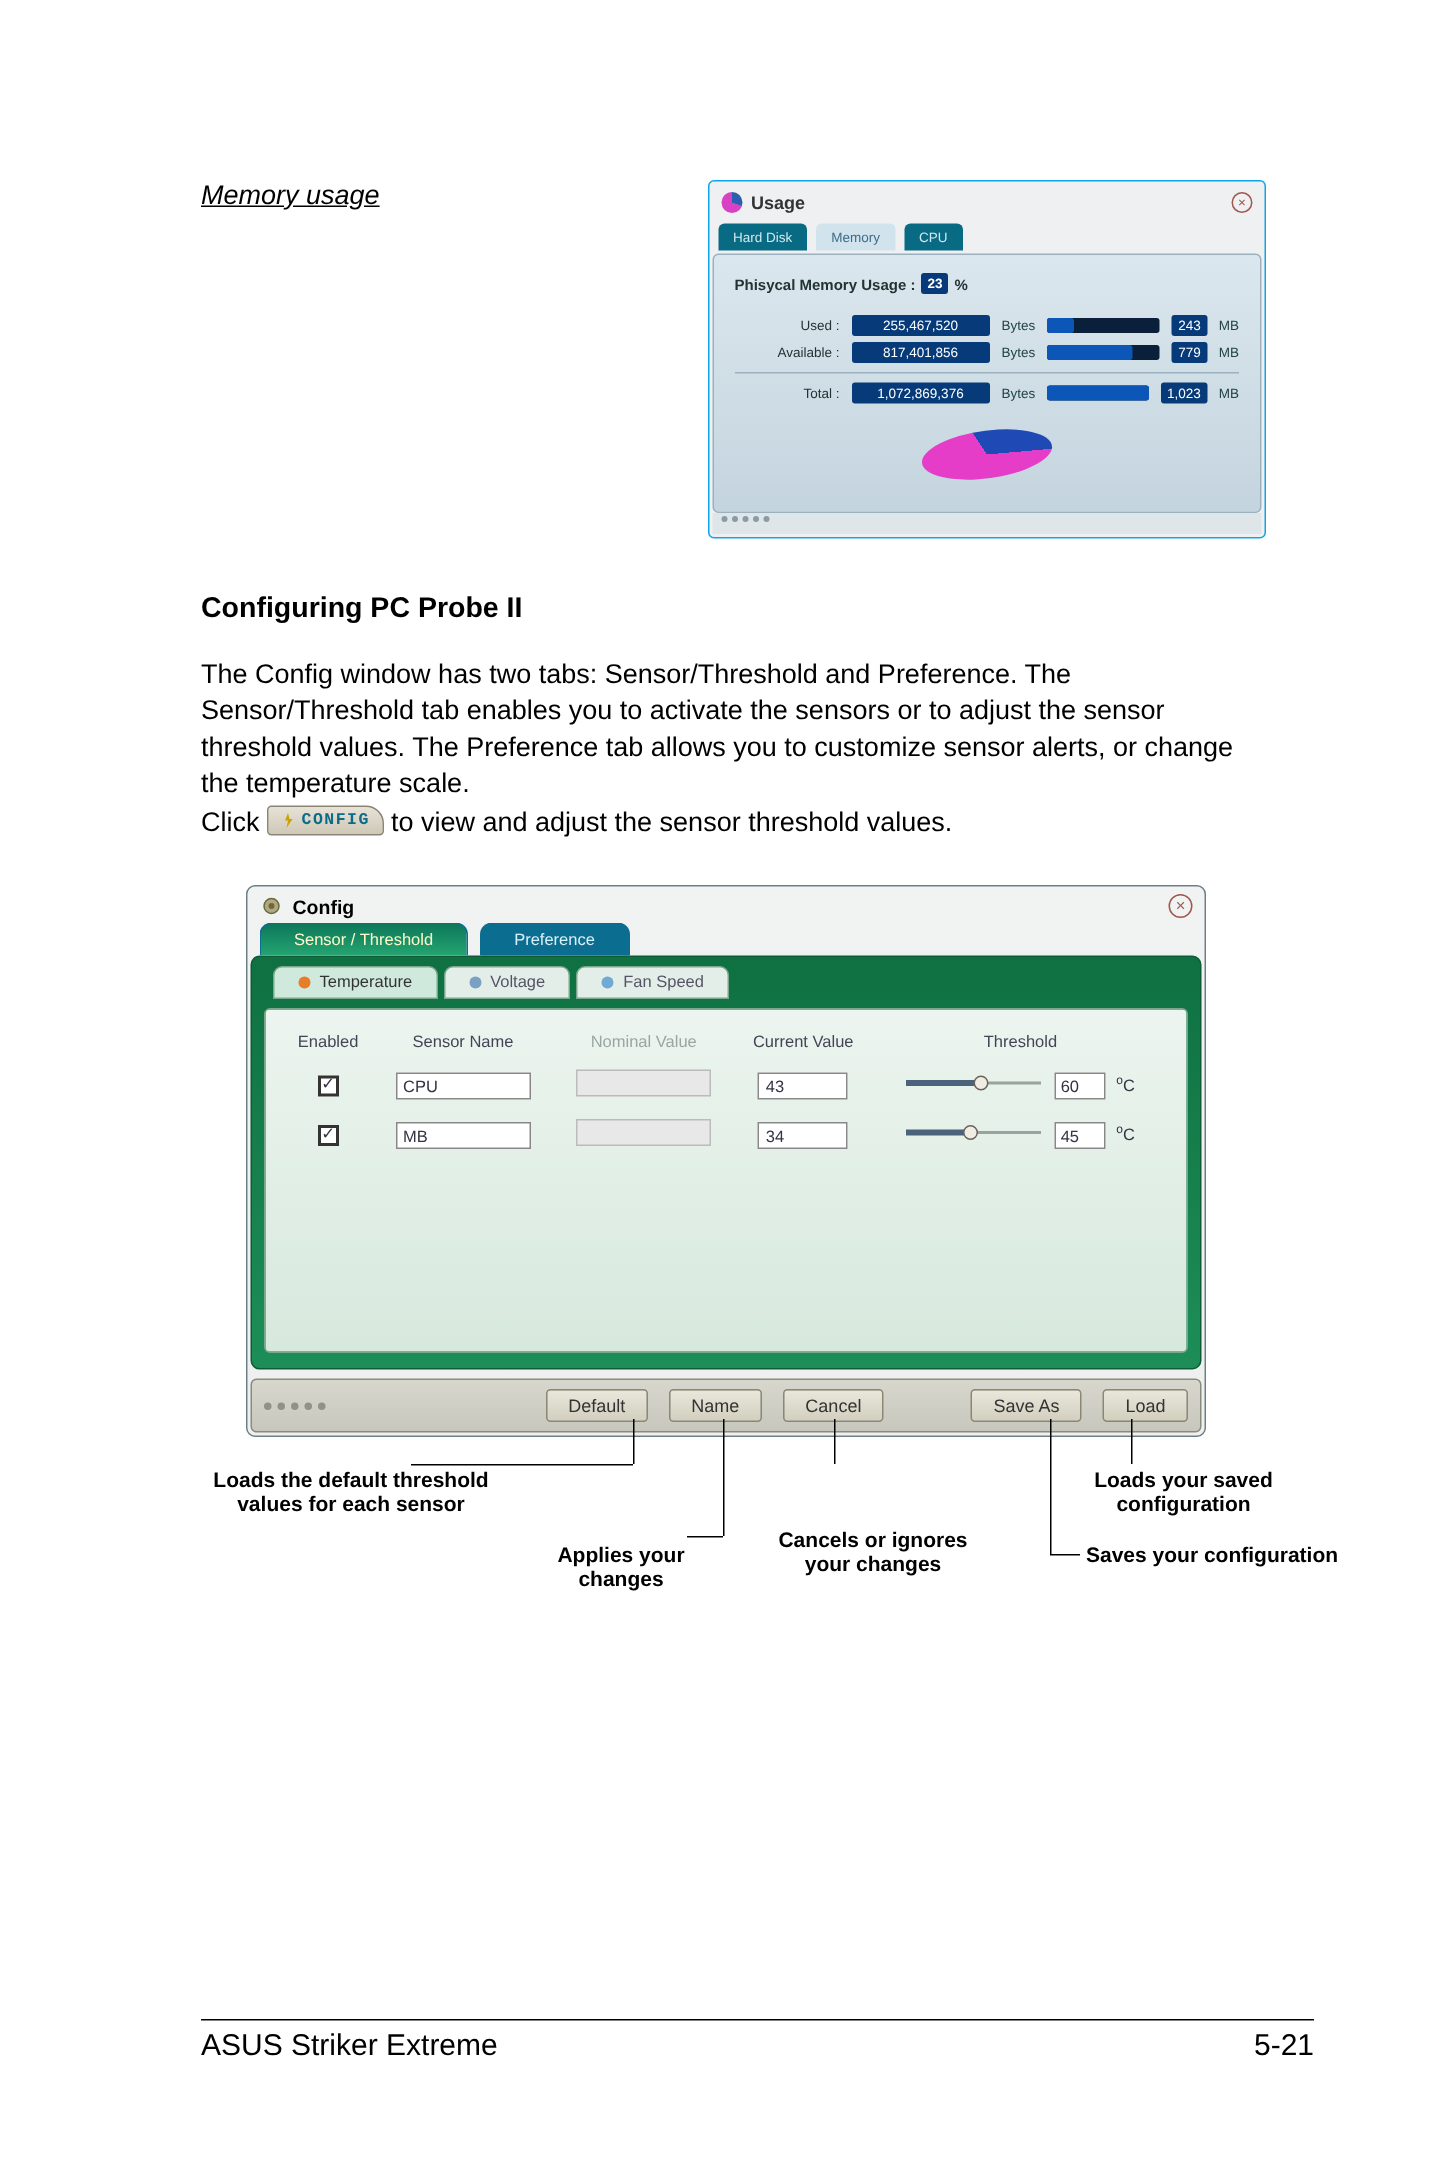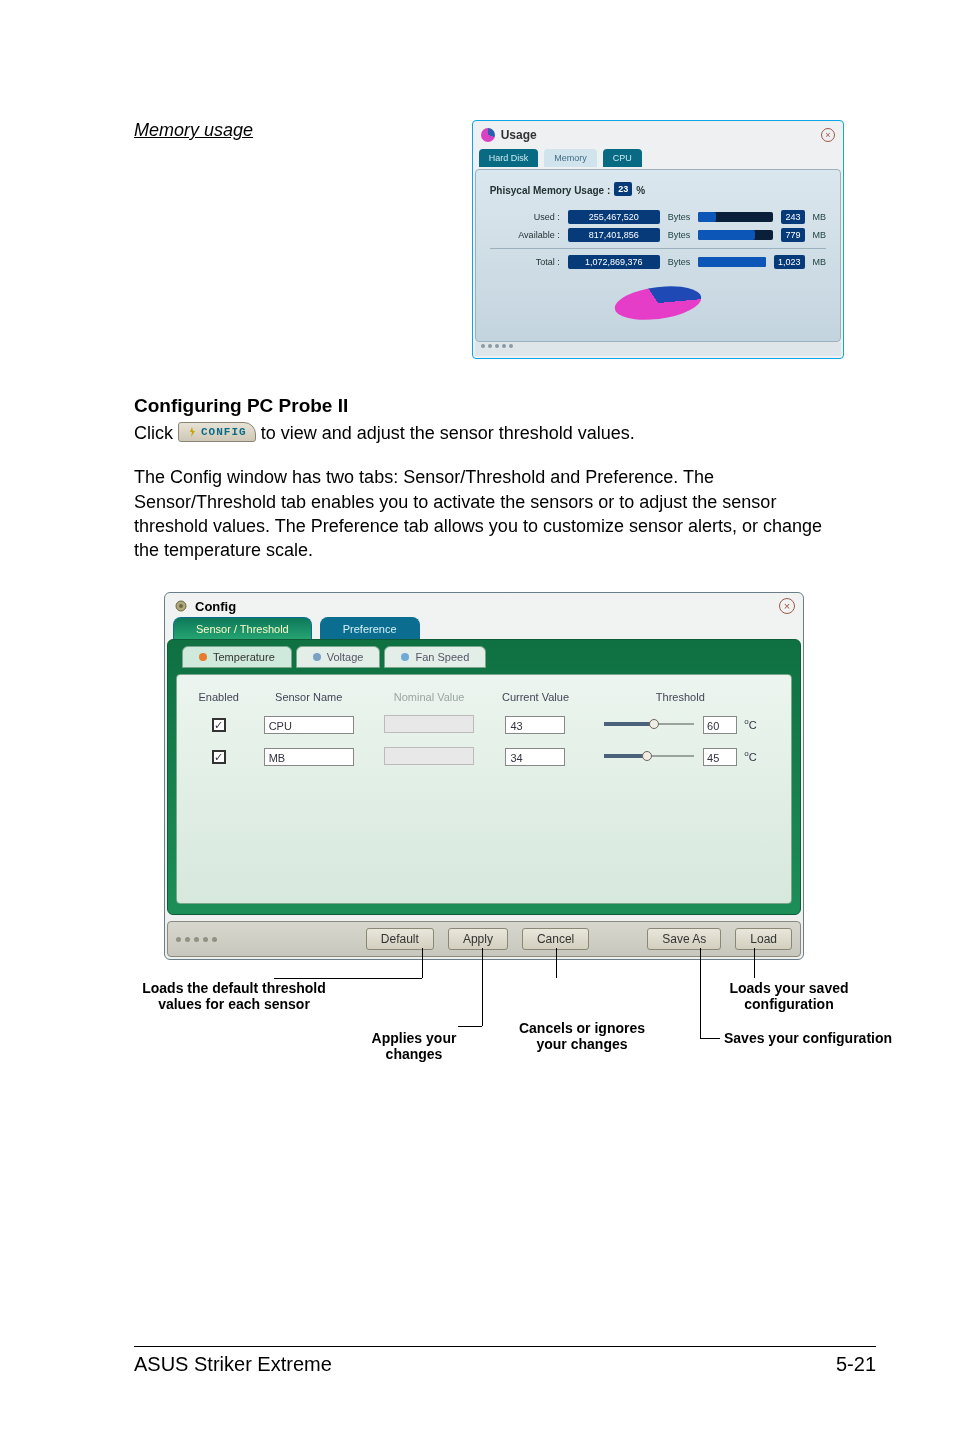--- a/index.html
+++ b/index.html
@@ -167,31 +167,31 @@
       <span></span>
           <span></span>
           <span></span>
           <span></span>
           <span></span>
     </div>
   </div>
 </div>
 
 <h3>Configuring PC Probe II</h3>
+<p class="body" style="margin-top:20px">The Config window has two tabs: Sensor/Threshold and Preference. The Sensor/Threshold tab enables you to activate the sensors or to adjust the sensor threshold values. The Preference tab allows you to customize sensor alerts, or change the temperature scale.</p>
 <p class="body">
   <span>Click </span>
   <span class="configChip">
     <svg class="bolt" viewBox="0 0 10 10">
           <polygon fill="#c9a400" points="5,0 3,5 5,5 4,10 8,4 6,4"></polygon>
         </svg>
     <span class="lbl">CONFIG</span>
   </span>
   <span> to view and adjust the sensor threshold values.</span>
 </p>
-<p class="body" style="margin-top:20px">The Config window has two tabs: Sensor/Threshold and Preference. The Sensor/Threshold tab enables you to activate the sensors or to adjust the sensor threshold values. The Preference tab allows you to customize sensor alerts, or change the temperature scale.</p>
 
 <div class="configWrap">
   <div class="configFrame">
     <div class="cfTitleBar">
       <span class="gear">
         <svg width="16" height="16" viewBox="0 0 16 16">
               <circle cx="8" cy="8" r="5" fill="#b0a97f" stroke="#6e683f"></circle>
               <circle cx="8" cy="8" r="2" fill="#6e683f"></circle>
             </svg>
       </span>
@@ -262,21 +262,21 @@
     <div class="cfBottom">
       <span class="dots">
             <span></span>
             <span></span>
             <span></span>
             <span></span>
             <span></span>
           </span>
       <span style="flex:1"></span>
       <span class="btn">Default</span>
-      <span class="btn">Apply</span>
+      <span class="btn">Name</span>
       <span class="btn">Cancel</span>
       <span style="width:34px;"></span>
       <span class="btn">Save As</span>
       <span class="btn">Load</span>
     </div>
   </div>
 
   <div class="callouts">
     <div class="vline" style="left:258px;top:-22px;height:30px;"></div>
     <div class="hline" style="left:110px;top:8px;width:148px;"></div>

